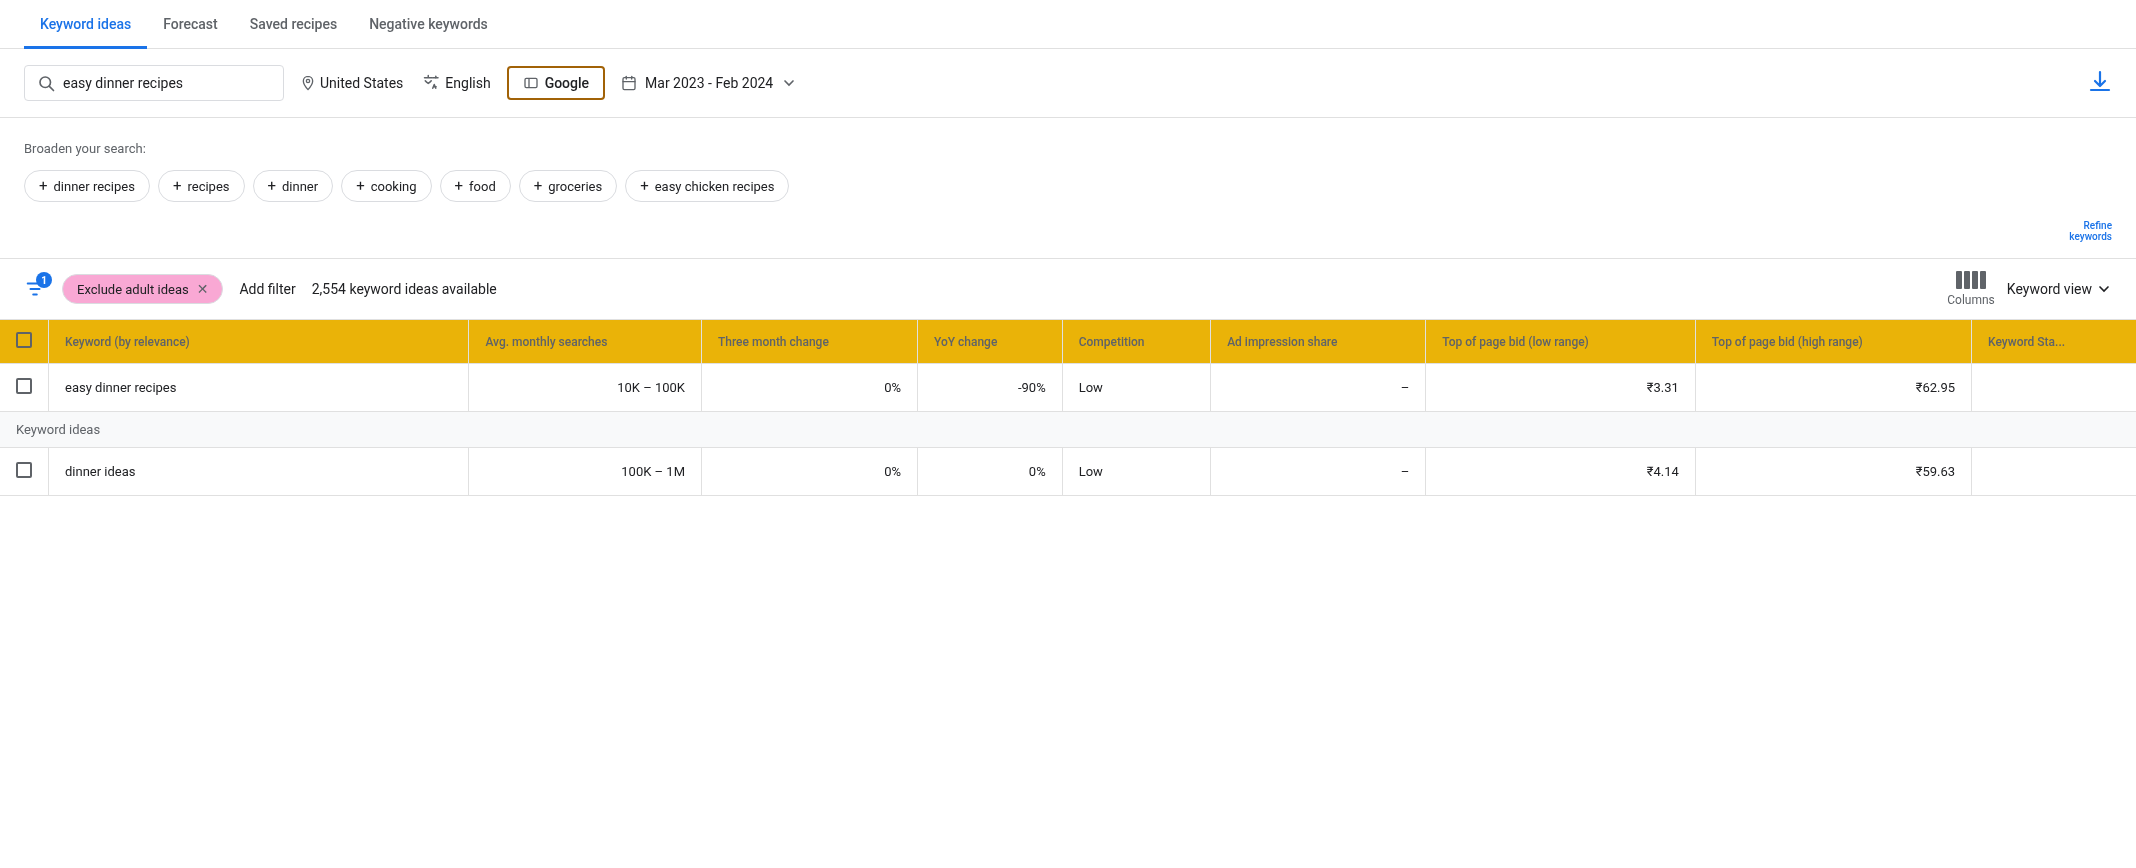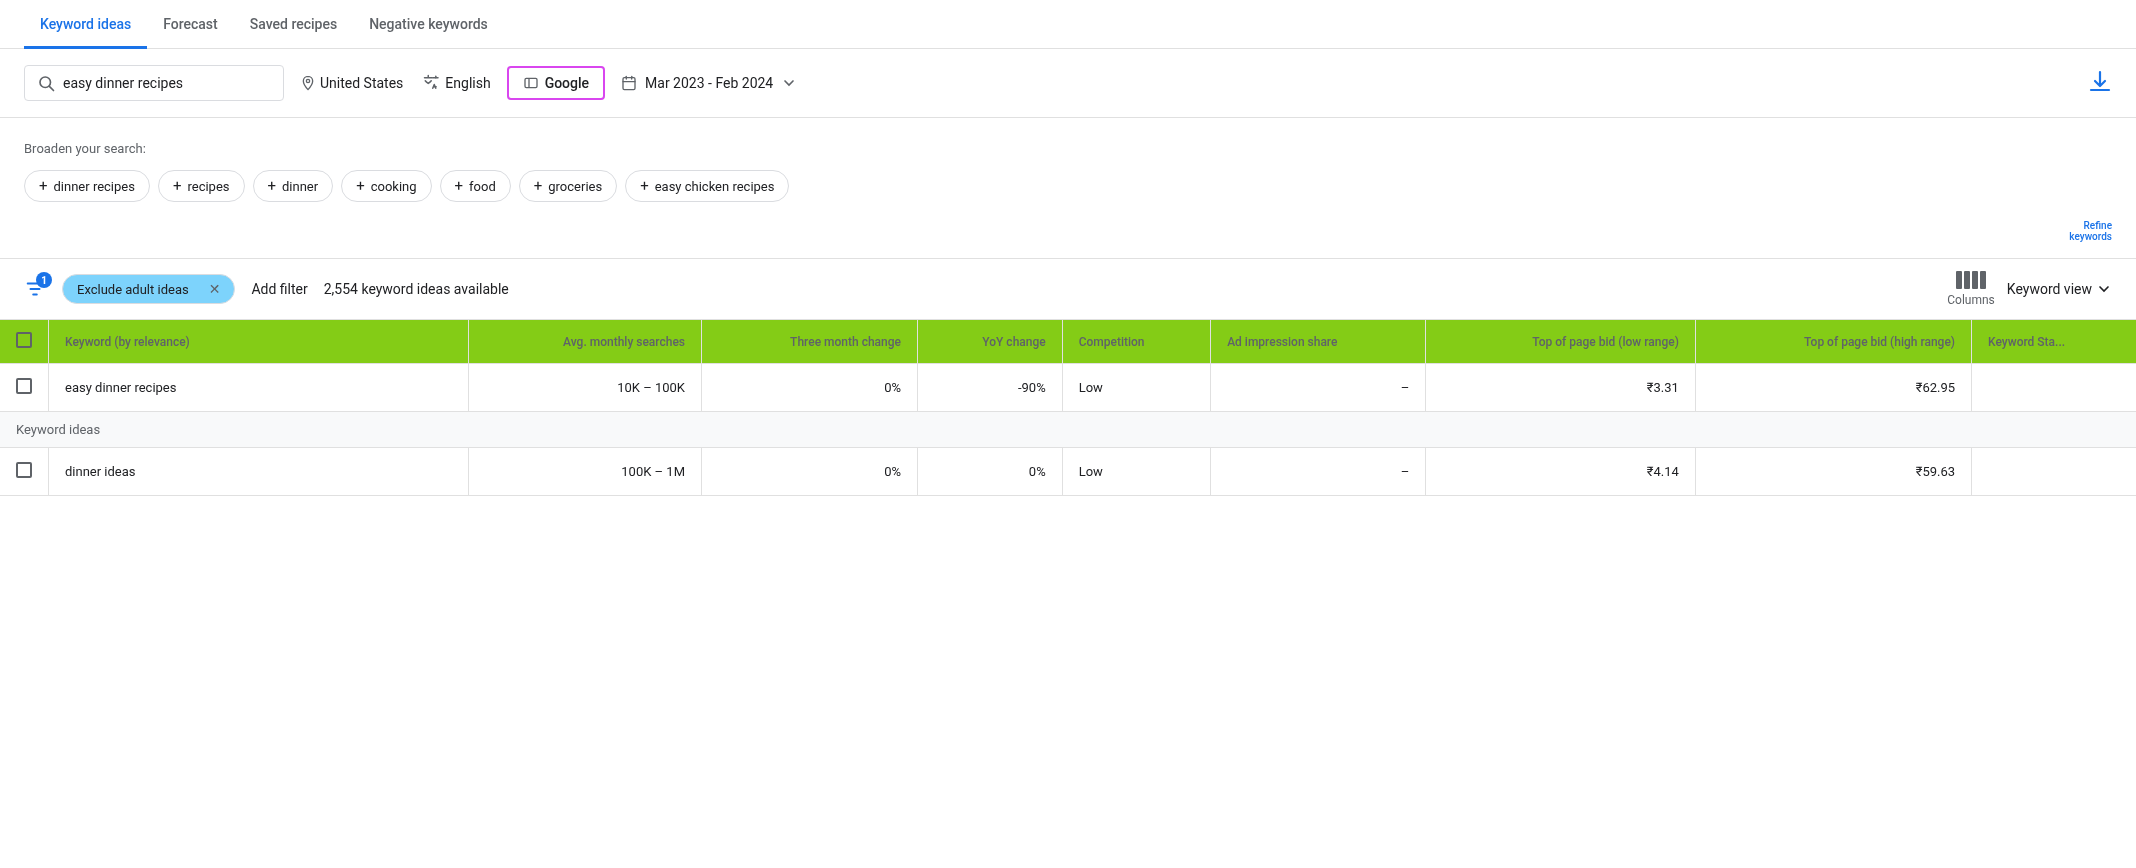--- a/index.html
+++ b/index.html
@@ -71,21 +71,21 @@
       align-items: center;
       gap: 4px;
       font-size: 14px;
       color: #202124;
       padding: 8px 4px;
     }
     .google-pill {
       display: flex;
       align-items: center;
       gap: 6px;
-      border: 2px solid #d946ef;
+      border: 2px solid #a16207;
       border-radius: 4px;
       padding: 7px 14px;
       font-size: 14px;
       color: #202124;
       font-weight: 500;
     }
     .date-pill {
       display: flex;
       align-items: center;
       gap: 8px;
@@ -178,27 +178,27 @@
       height: 16px;
       font-size: 10px;
       display: flex;
       align-items: center;
       justify-content: center;
       font-weight: 700;
     }
     .exclude-pill {
       display: flex;
       align-items: center;
-      gap: 20px;
+      gap: 8px;
       border: 1px solid #dadce0;
       border-radius: 24px;
       padding: 6px 14px;
       font-size: 13px;
       color: #202124;
-      background: #7dd3fc;
+      background: #f9a8d4;
     }
     .add-filter-btn {
       font-size: 14px;
       color: #202124;
       cursor: pointer;
     }
     .keyword-count {
       font-size: 14px;
       color: #202124;
     }
@@ -242,36 +242,36 @@
     .table-wrap {
       overflow-x: auto;
       background: #fff;
     }
     table {
       width: 100%;
       border-collapse: collapse;
       min-width: 1200px;
     }
     thead tr {
-      background: #84cc16;
+      background: #eab308;
       border-bottom: 1px solid #e0e0e0;
     }
     th {
       padding: 12px 16px;
       text-align: left;
       font-size: 12px;
       font-weight: 500;
       color: #5f6368;
       white-space: nowrap;
       border-right: 1px solid #e0e0e0;
     }
     th:last-child { border-right: none; }
     th.checkbox-col { width: 48px; }
     th.keyword-col { min-width: 280px; }
-    th.num-col { text-align: right; }
+    th.num-col { }
 
     tbody tr {
       border-bottom: 1px solid #e0e0e0;
     }
     td {
       padding: 14px 16px;
       font-size: 13px;
       color: #202124;
       border-right: 1px solid #e0e0e0;
     }

